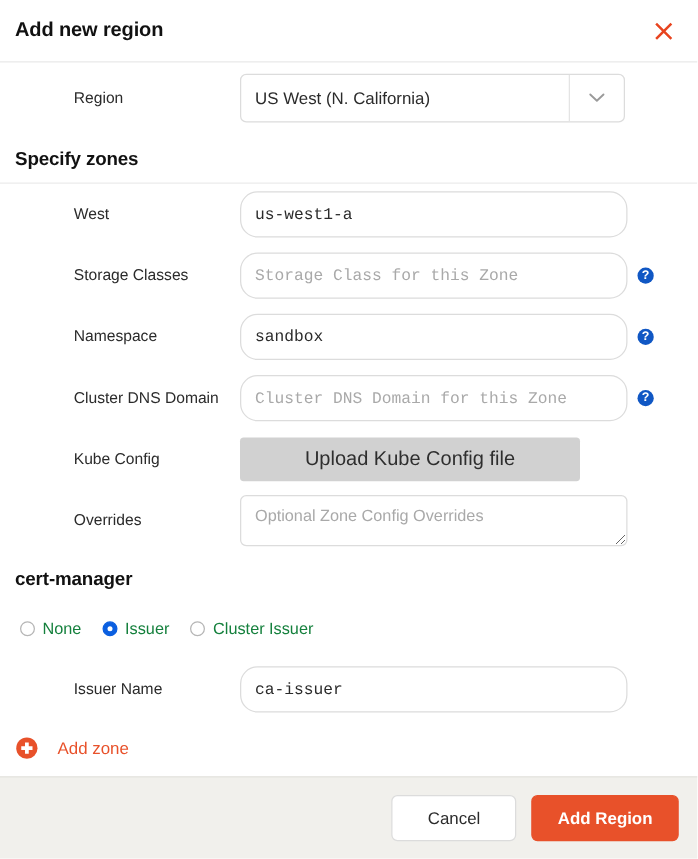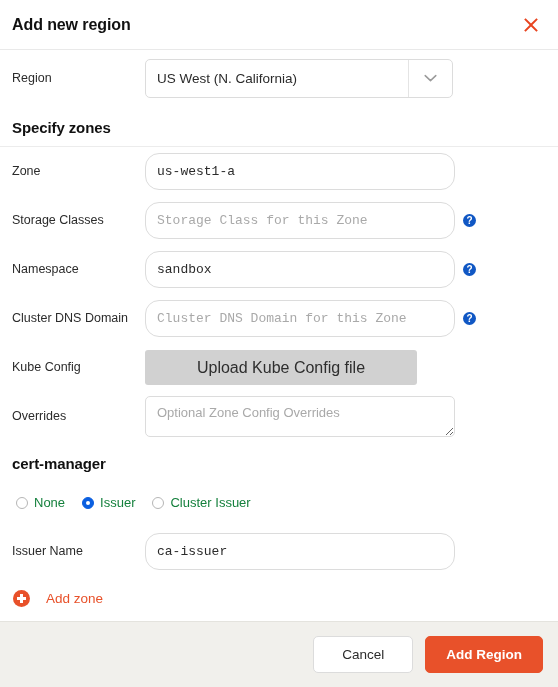--- a/index.html
+++ b/index.html
@@ -83,20 +83,21 @@
     box-sizing: border-box;
   }
   .form-row.row-region { min-height: 56px; }
   .row-label {
     width: 133px;
     flex: 0 0 133px;
     font-size: 12.5px;
     color: #2b2b2b;
     font-weight: normal;
     line-height: 1.2;
+    margin-left: 47px;
   }
   .row-control {
     flex: 1 1 auto;
     display: flex;
     align-items: center;
     gap: 8px;
     position: relative;
   }
 
   .text-input {
@@ -335,21 +336,21 @@
               <path d="M1.2 1.6 L6.5 6.6 L11.8 1.6" stroke="#9a9a9a" stroke-width="1.5" fill="none" stroke-linecap="round" stroke-linejoin="round"></path>
             </svg>
           </div>
         </div>
       </div>
     </div>
 
     <div class="section-head">Specify zones</div>
 
     <div class="form-row">
-      <div class="row-label">Zone</div>
+      <div class="row-label">West</div>
       <div class="row-control">
         <input class="text-input" type="text" value="us-west1-a" style="">
       </div>
     </div>
 
     <div class="form-row">
       <div class="row-label">Storage Classes</div>
       <div class="row-control">
         <input class="text-input" type="text" placeholder="Storage Class for this Zone" style="">
         <span class="help-icon">?</span>

